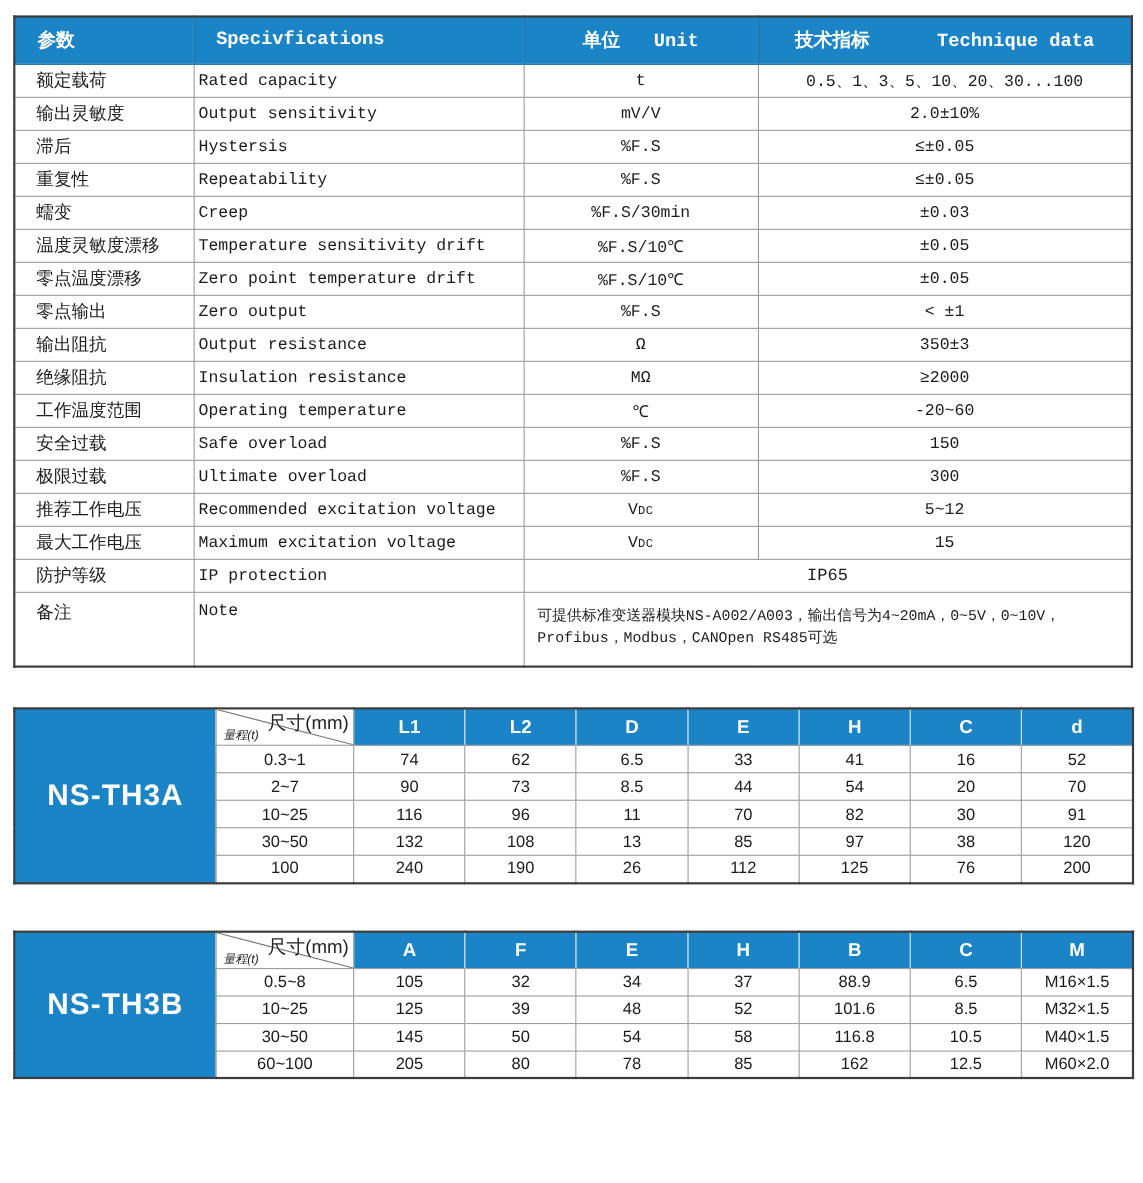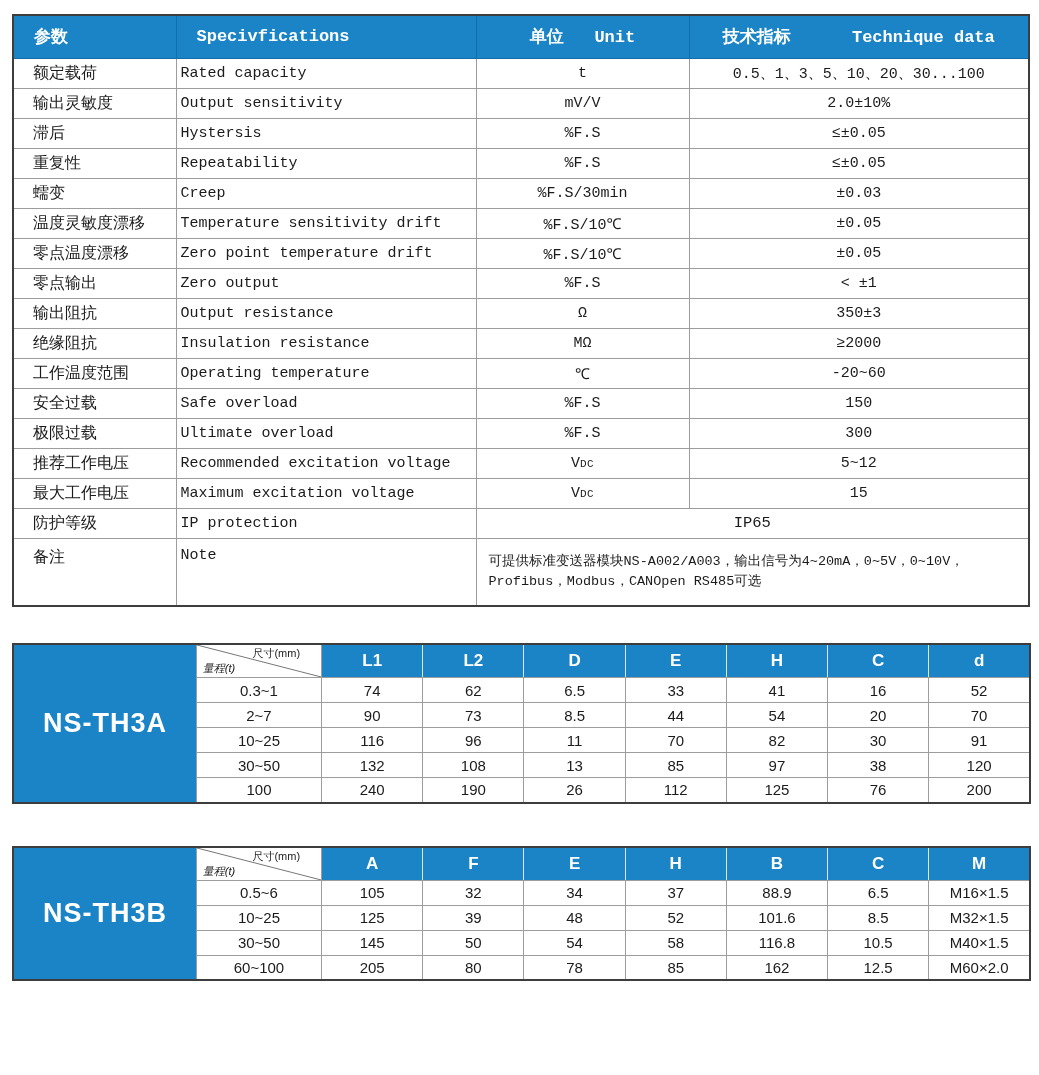--- a/index.html
+++ b/index.html
@@ -65,21 +65,21 @@
     color: #fff;
     font-size: 27px;
     font-weight: 700;
     letter-spacing: 1px;
     text-align: center;
     vertical-align: middle;
   }
   .dim th.corner { background: #fff; padding: 0; font-weight: 400; }
   .corner-box { position: relative; width: 100%; height: 32px; }
   .corner-box svg { position: absolute; inset: 0; width: 100%; height: 100%; }
-  .c-top  { position: absolute; top: 1px; right: 21px; font-size: 11px; color: #222; margin-left: 16px; }
+  .c-top  { position: absolute; top: 1px; right: 4px; font-size: 17px; color: #222; margin-left: 16px; }
   .c-bot  { position: absolute; bottom: 1px; left: 6px; font-size: 11px; color: #222; font-style: italic; }
   .dim td { height: 25px; text-align: center; font-size: 15px; vertical-align: middle; }
   .dim td.range { font-size: 15px; }
 </style>
 </head>
 <body>
 
 <div class="wrap">
 
   <table class="spec">
@@ -312,21 +312,21 @@
           </th>
           <th class="colh">A</th>
           <th class="colh">F</th>
           <th class="colh">E</th>
           <th class="colh">H</th>
           <th class="colh">B</th>
           <th class="colh">C</th>
           <th class="colh">M</th>
         </tr>
         <tr>
-          <td class="range">0.5~6</td>
+          <td class="range">0.5~8</td>
           <td>105</td>
           <td>32</td>
           <td>34</td>
           <td>37</td>
           <td>88.9</td>
           <td>6.5</td>
           <td>M16×1.5</td>
         </tr>
         <tr>
           <td class="range">10~25</td>

